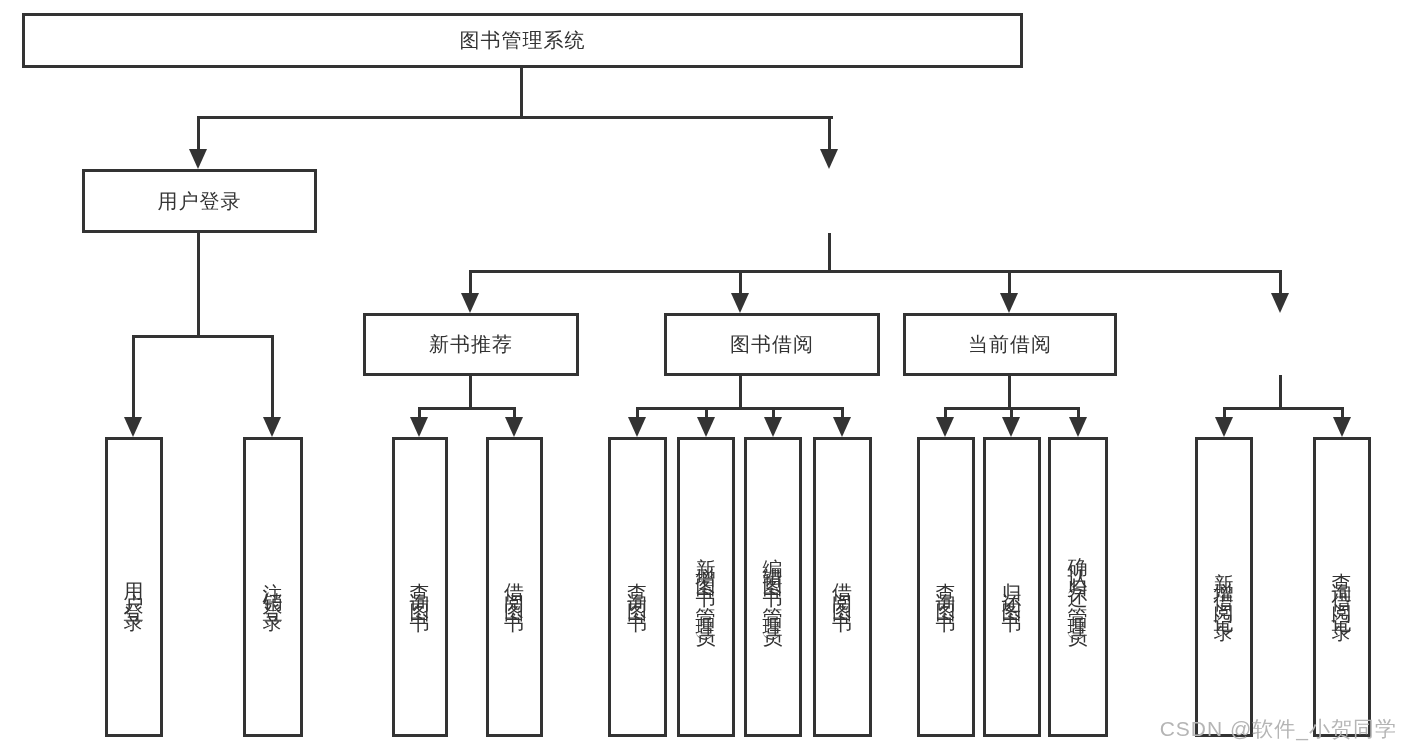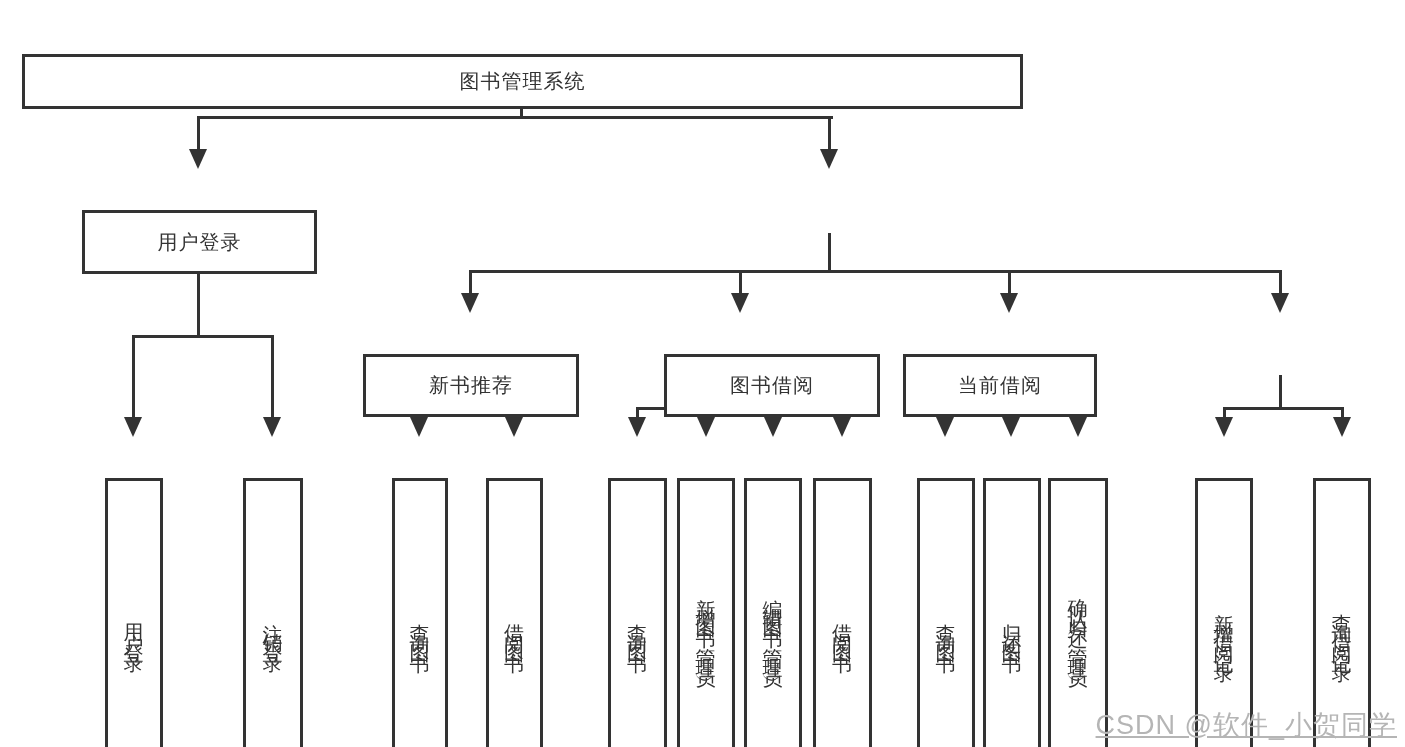--- a/index.html
+++ b/index.html
@@ -23,21 +23,20 @@
     box-sizing: border-box;
     border: 3px solid var(--line);
     background: var(--background);
     display: flex;
     align-items: center;
     justify-content: center;
     color: var(--text);
     font-size: 20px;
     letter-spacing: 1px;
     white-space: nowrap;
-    margin-top: 41px;
   }
   .node.v {
     writing-mode: vertical-rl;
     text-orientation: mixed;
     letter-spacing: 10px;
     line-height: 1;
     white-space: normal;
   }
   .vl { position: absolute; width: 3px; background: var(--line); }
   .hl { position: absolute; height: 3px; background: var(--line); }
@@ -46,24 +45,23 @@
     width: 0; height: 0;
     border-left: 9px solid transparent;
     border-right: 9px solid transparent;
     border-top: 20px solid var(--line);
   }
   .watermark {
     position: absolute;
     right: 8px;
     bottom: 4px;
     color: var(--watermark);
-    font-size: 27px;
+    font-size: 21px;
     letter-spacing: 1px;
     z-index: 5;
-    text-decoration: underline;
   }
 </style>
 </head>
 <body>
 
 <div class="canvas">
 
   <div class="vl" style="left:520px;top:68px;height:48px"></div>
   <div class="hl" style="left:197px;top:116px;width:636px"></div>
   <div class="vl" style="left:197px;top:116px;height:34px"></div>
@@ -133,21 +131,21 @@
 
 
   <div class="node" style="left:363px;top:313px;width:216px;height:63px">
     <span>新书推荐</span>
   </div>
 
   <div class="node" style="left:664px;top:313px;width:216px;height:63px">
     <span>图书借阅</span>
   </div>
 
-  <div class="node" style="left:903px;top:313px;width:194px;height:63px">
+  <div class="node" style="left:903px;top:313px;width:214px;height:63px">
     <span>当前借阅</span>
   </div>
 
 
   <div class="node v" style="left:105px;top:437px;width:58px;height:300px">
     <span>用户登录</span>
   </div>
   <div class="node v" style="left:243px;top:437px;width:60px;height:300px">
     <span>注销登录</span>
   </div>

